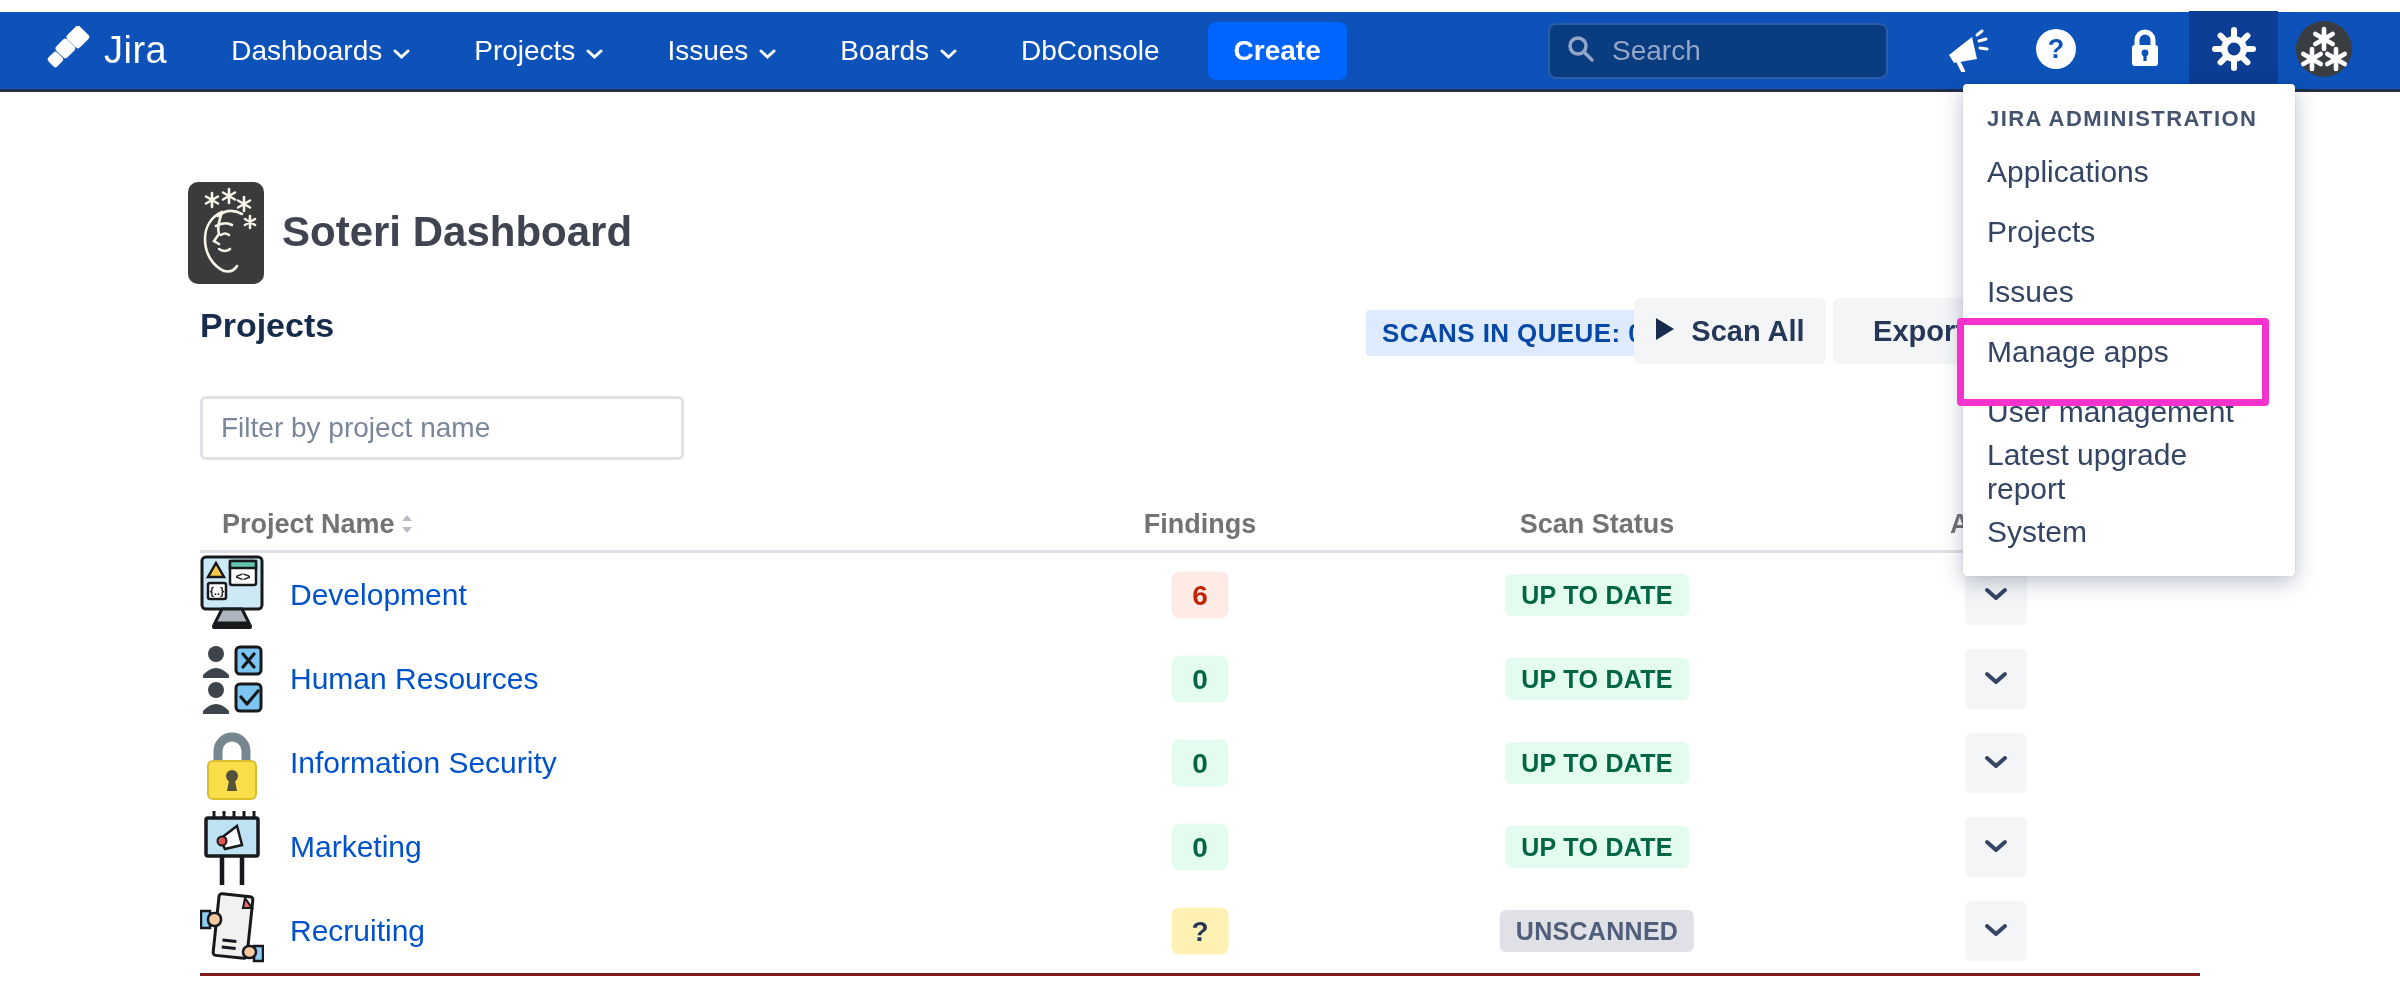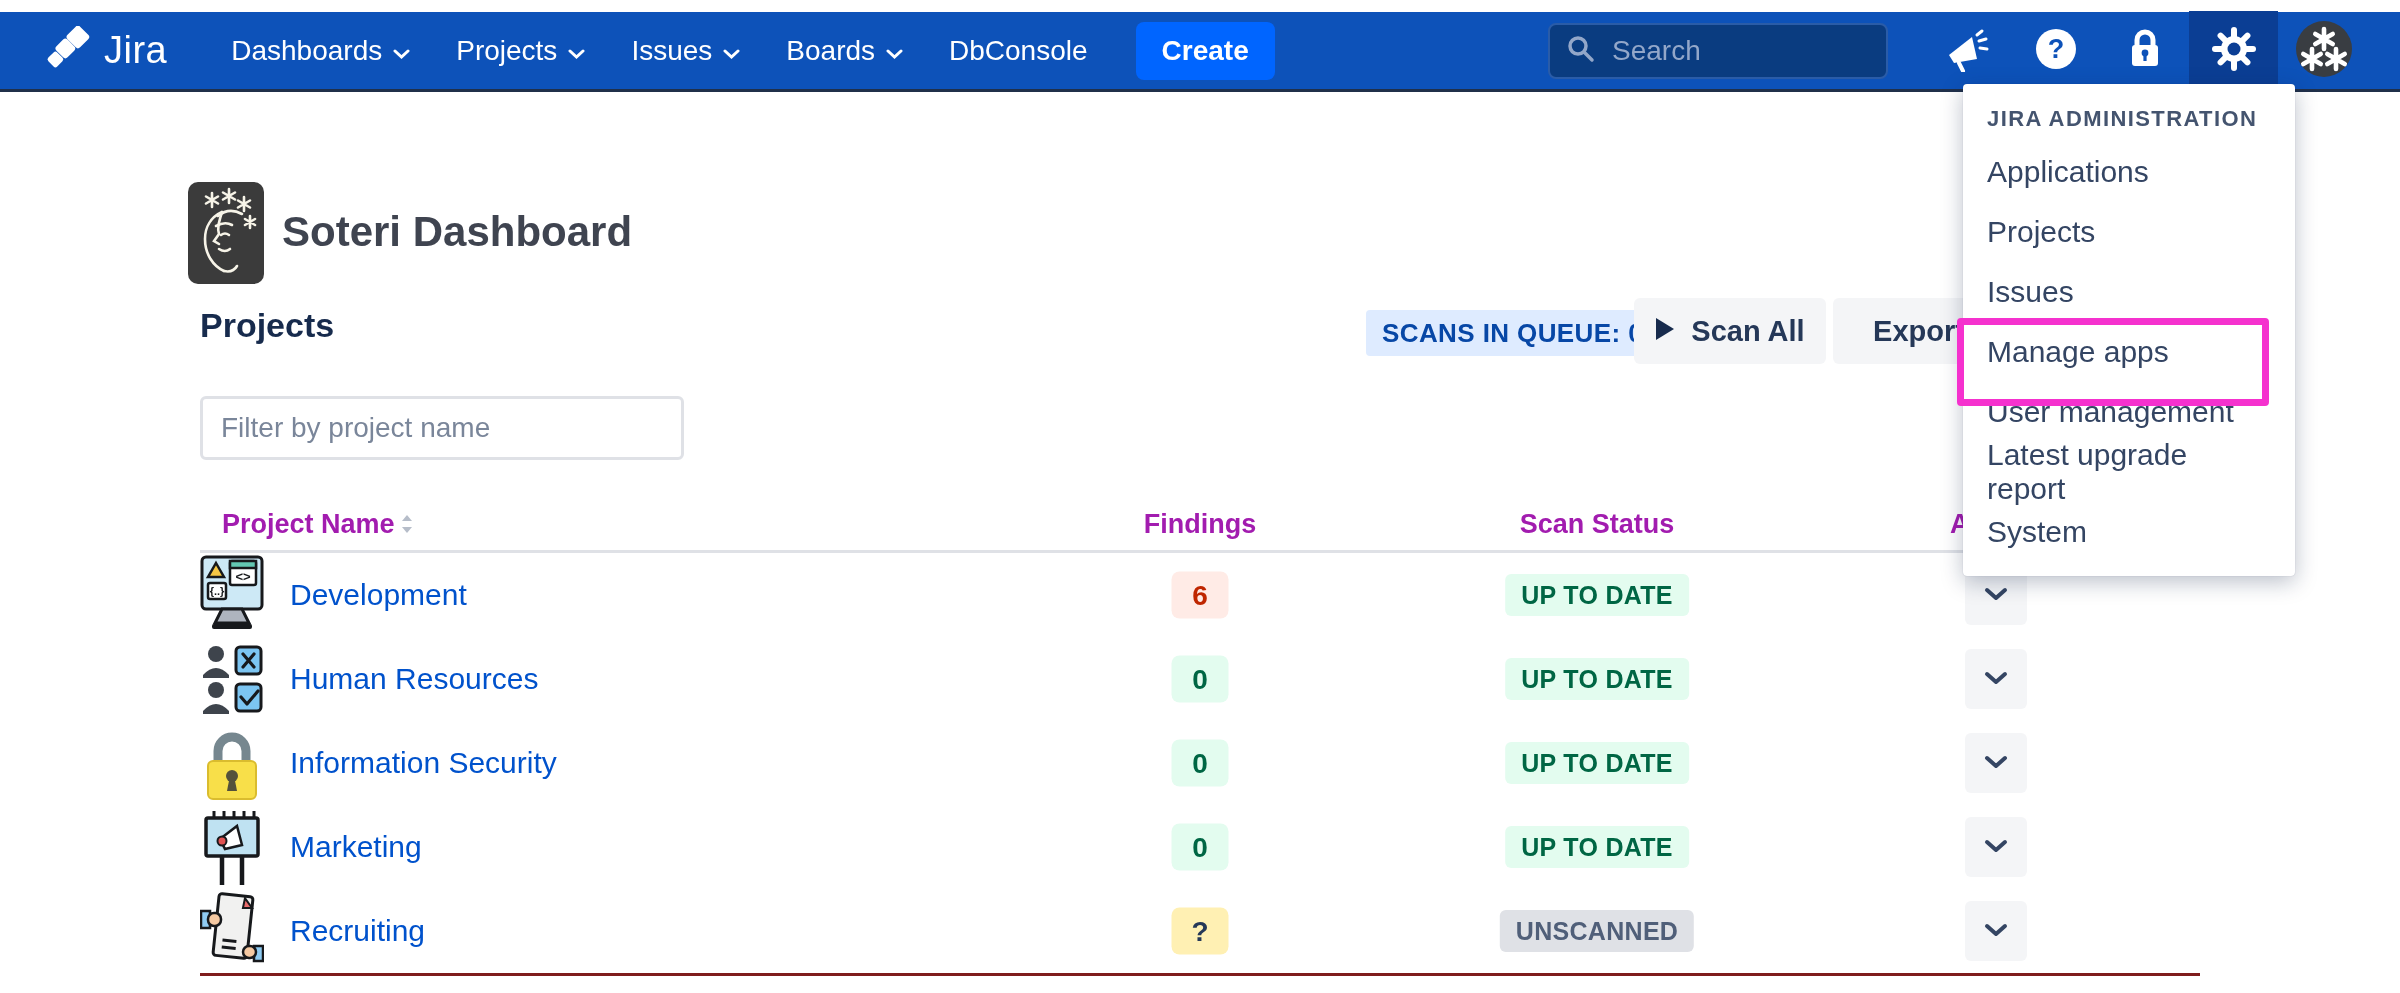--- a/index.html
+++ b/index.html
@@ -5,21 +5,21 @@
   html,body{margin:0;padding:0;background:#fff;}
   .screen{position:relative;width:2400px;height:993px;background:#ffffff;overflow:hidden;
           font-family:"Liberation Sans",sans-serif;}
 
   
   .navbar{position:absolute;left:0;top:0;width:2400px;height:80px;background:#0D52B9;
           border-bottom:3px solid #20304A;box-sizing:border-box;display:flex;align-items:center;
           padding:0 30px 0 46px;z-index:40;margin-top:12px;}
   .logo{display:flex;align-items:center;gap:12px;margin-right:64px;cursor:pointer;}
   .logo-text{color:#fff;font-size:38px;font-weight:500;letter-spacing:.5px;}
-  .nav-items{display:flex;align-items:center;gap:46px;}
+  .nav-items{display:flex;align-items:center;gap:64px;}
   .nav-item{display:flex;align-items:center;gap:11px;color:#fff;font-size:28px;font-weight:500;cursor:pointer;white-space:nowrap;}
   .create-btn{margin-left:48px;background:#0065FF;color:#fff;font-size:28px;font-weight:700;
               border:none;border-radius:8px;height:58px;padding:0 26px;cursor:pointer;
               font-family:"Liberation Sans",sans-serif;}
   .nav-spacer{flex:1;}
   .search-box{width:340px;height:56px;background:#0A3C80;border:2px solid #2A5CA8;border-radius:8px;
               display:flex;align-items:center;padding:0 16px;box-sizing:border-box;margin-right:34px;justify-content:space-between;}
   .search-input{background:transparent;border:none;outline:none;color:#E8EEFB;font-size:28px;width:100%;
                 margin-left:14px;font-family:"Liberation Sans",sans-serif;}
   .search-input::placeholder{color:#93A7C9;}
@@ -53,21 +53,21 @@
   .export-btn{position:absolute;left:1833px;top:298px;width:172px;height:66px;}
 
   .filter-input{position:absolute;left:200px;top:396px;width:484px;height:64px;border:3px solid #DFE1E6;
                 border-radius:6px;font-size:28px;color:#172B4D;padding:0 18px;box-sizing:border-box;outline:none;
                 font-family:"Liberation Sans",sans-serif;}
   .filter-input::placeholder{color:#7A869A;}
 
   
   .projects-table{position:absolute;left:200px;top:505px;width:2000px;z-index:1;}
   .t-header{position:relative;height:45px;border-bottom:3px solid #DFE1E6;}
-  .th{font-size:27px;font-weight:700;color:#a21caf;}
+  .th{font-size:27px;font-weight:700;color:#737373;}
   .th-name{position:absolute;left:22px;top:4px;}
   .sort-icon{position:absolute;left:200px;top:8px;cursor:pointer;}
   .th-findings{position:absolute;left:940px;width:120px;text-align:center;top:4px;}
   .th-status{position:absolute;left:1307px;width:180px;text-align:center;top:4px;}
   .th-actions{position:absolute;left:1750px;top:4px;}
   .t-row{position:relative;height:84px;}
   .t-row.last{border-bottom:3px solid #7f1d1d;box-sizing:content-box;}
   .row-icon{position:absolute;left:0;top:50%;transform:translateY(-50%);width:64px;height:84px;
             display:flex;align-items:center;justify-content:center;}
   .row-name{position:absolute;left:90px;top:50%;transform:translateY(-50%);font-size:30px;color:#0052CC;

